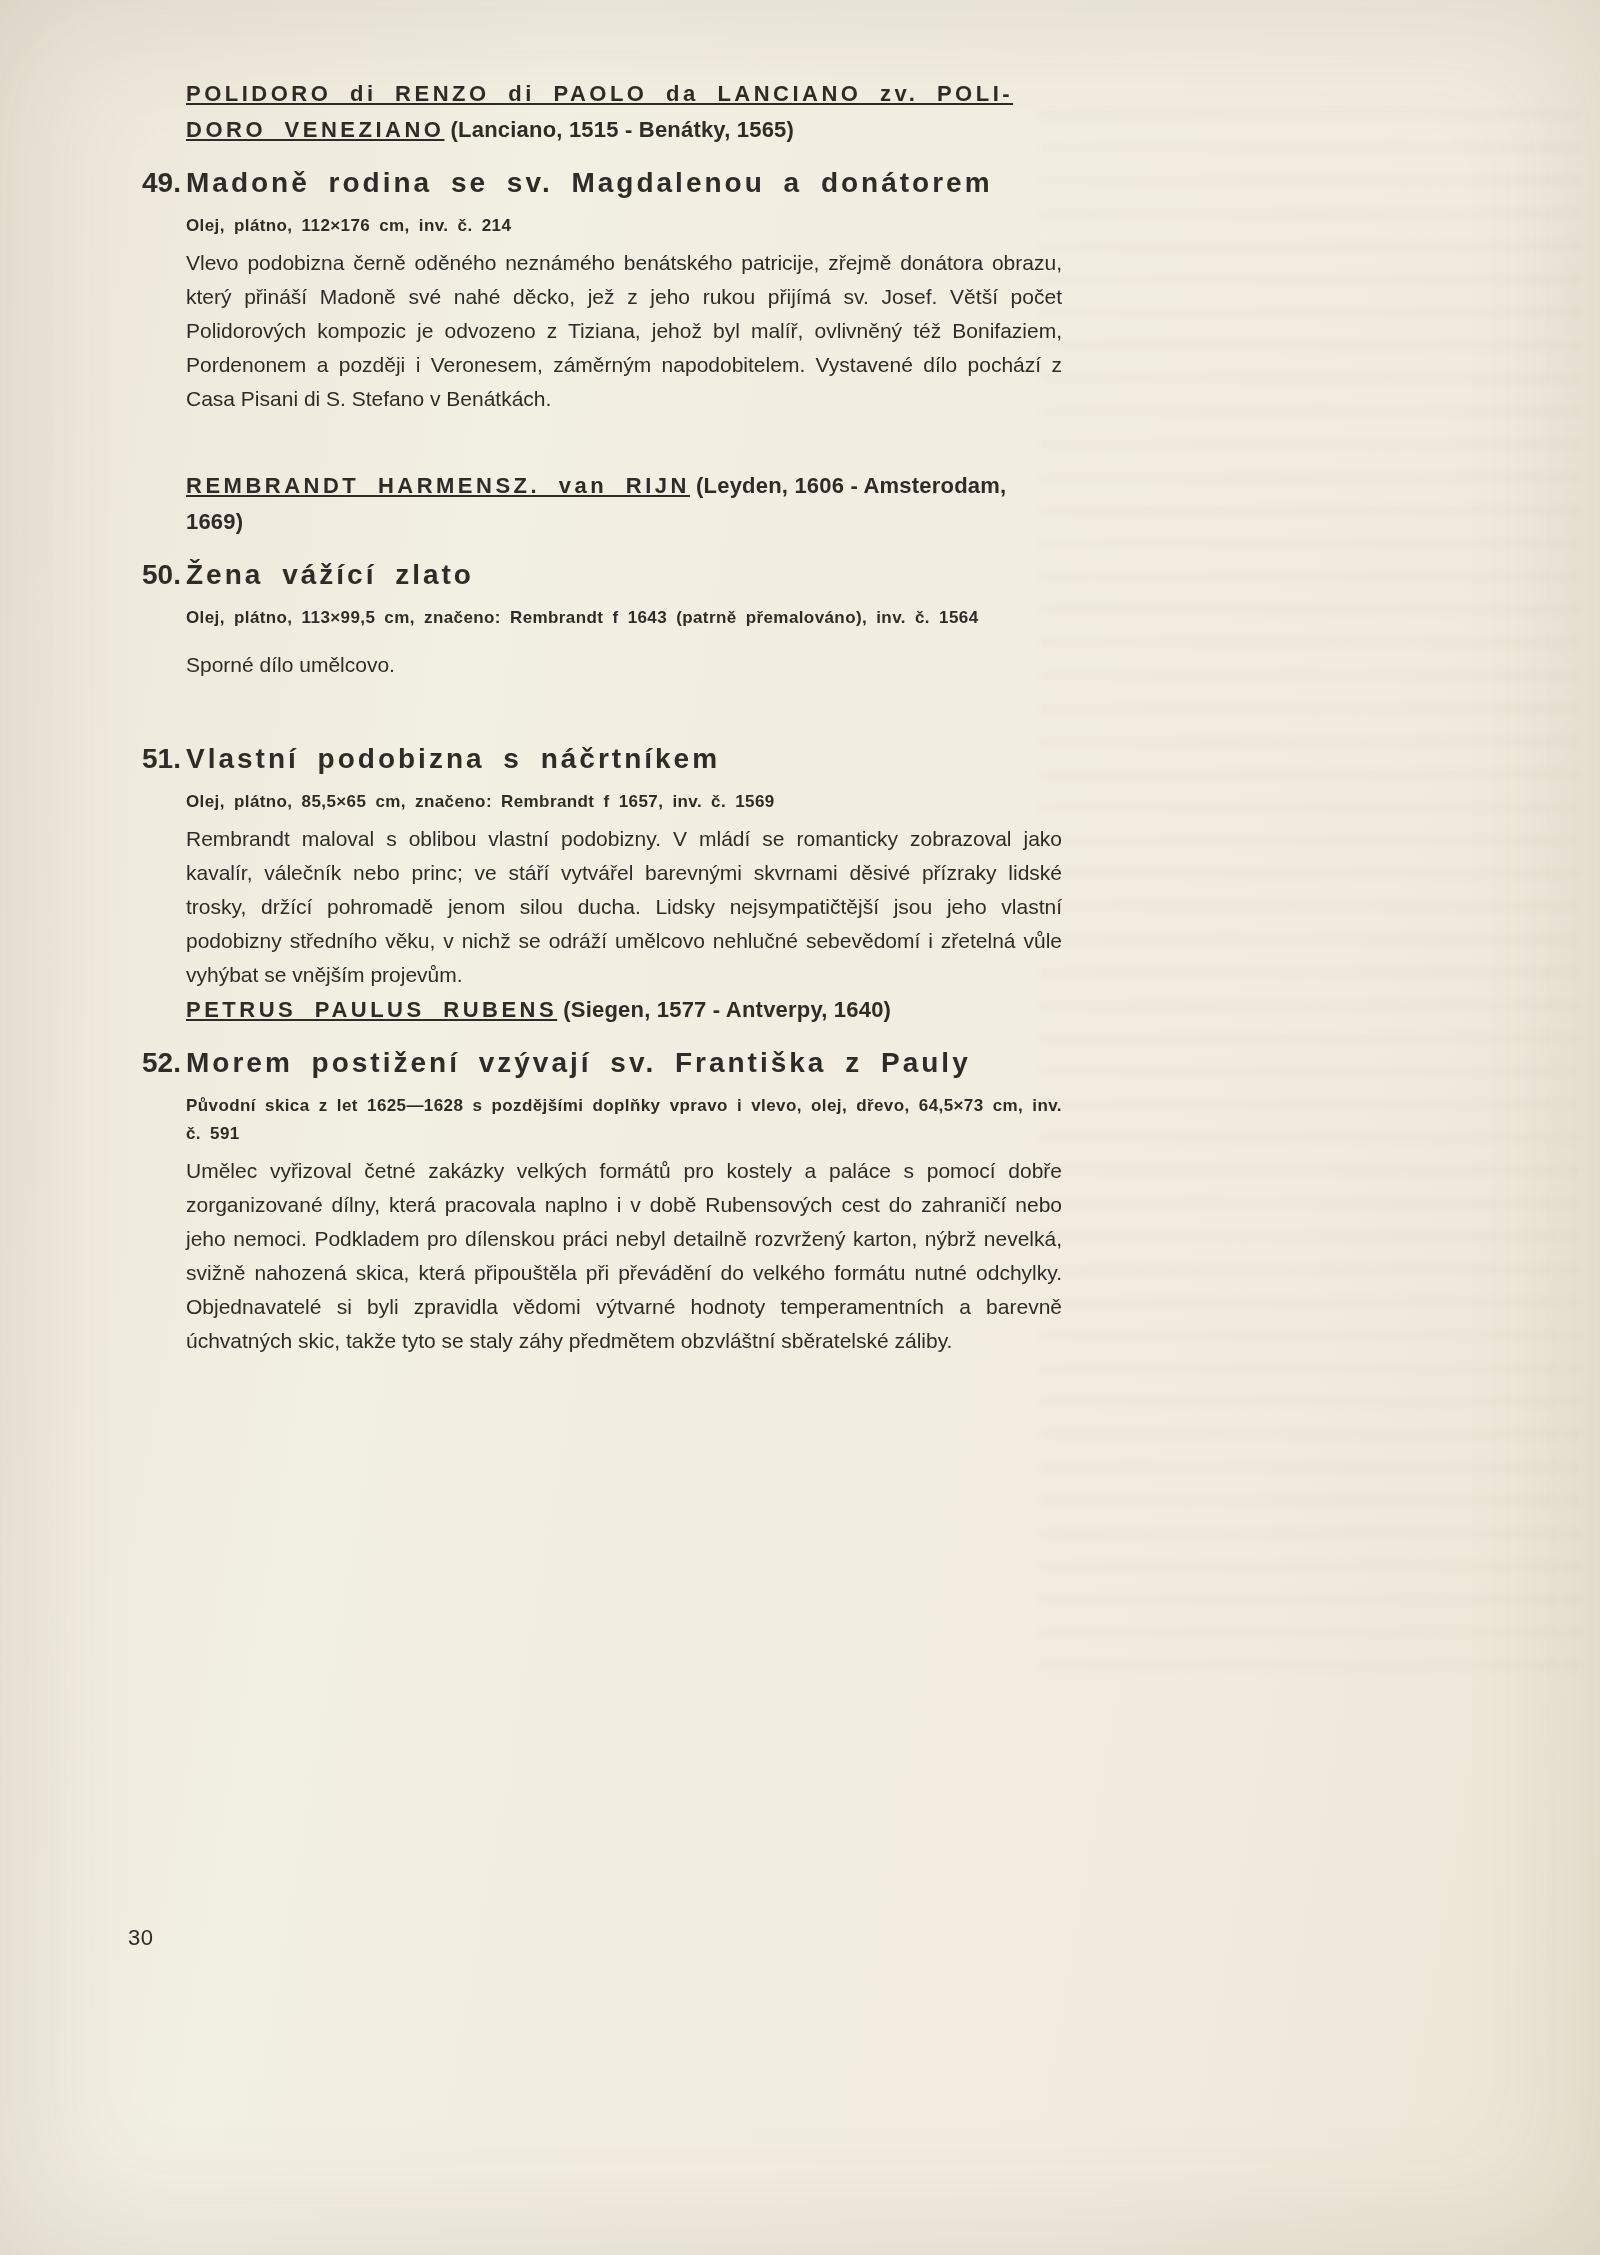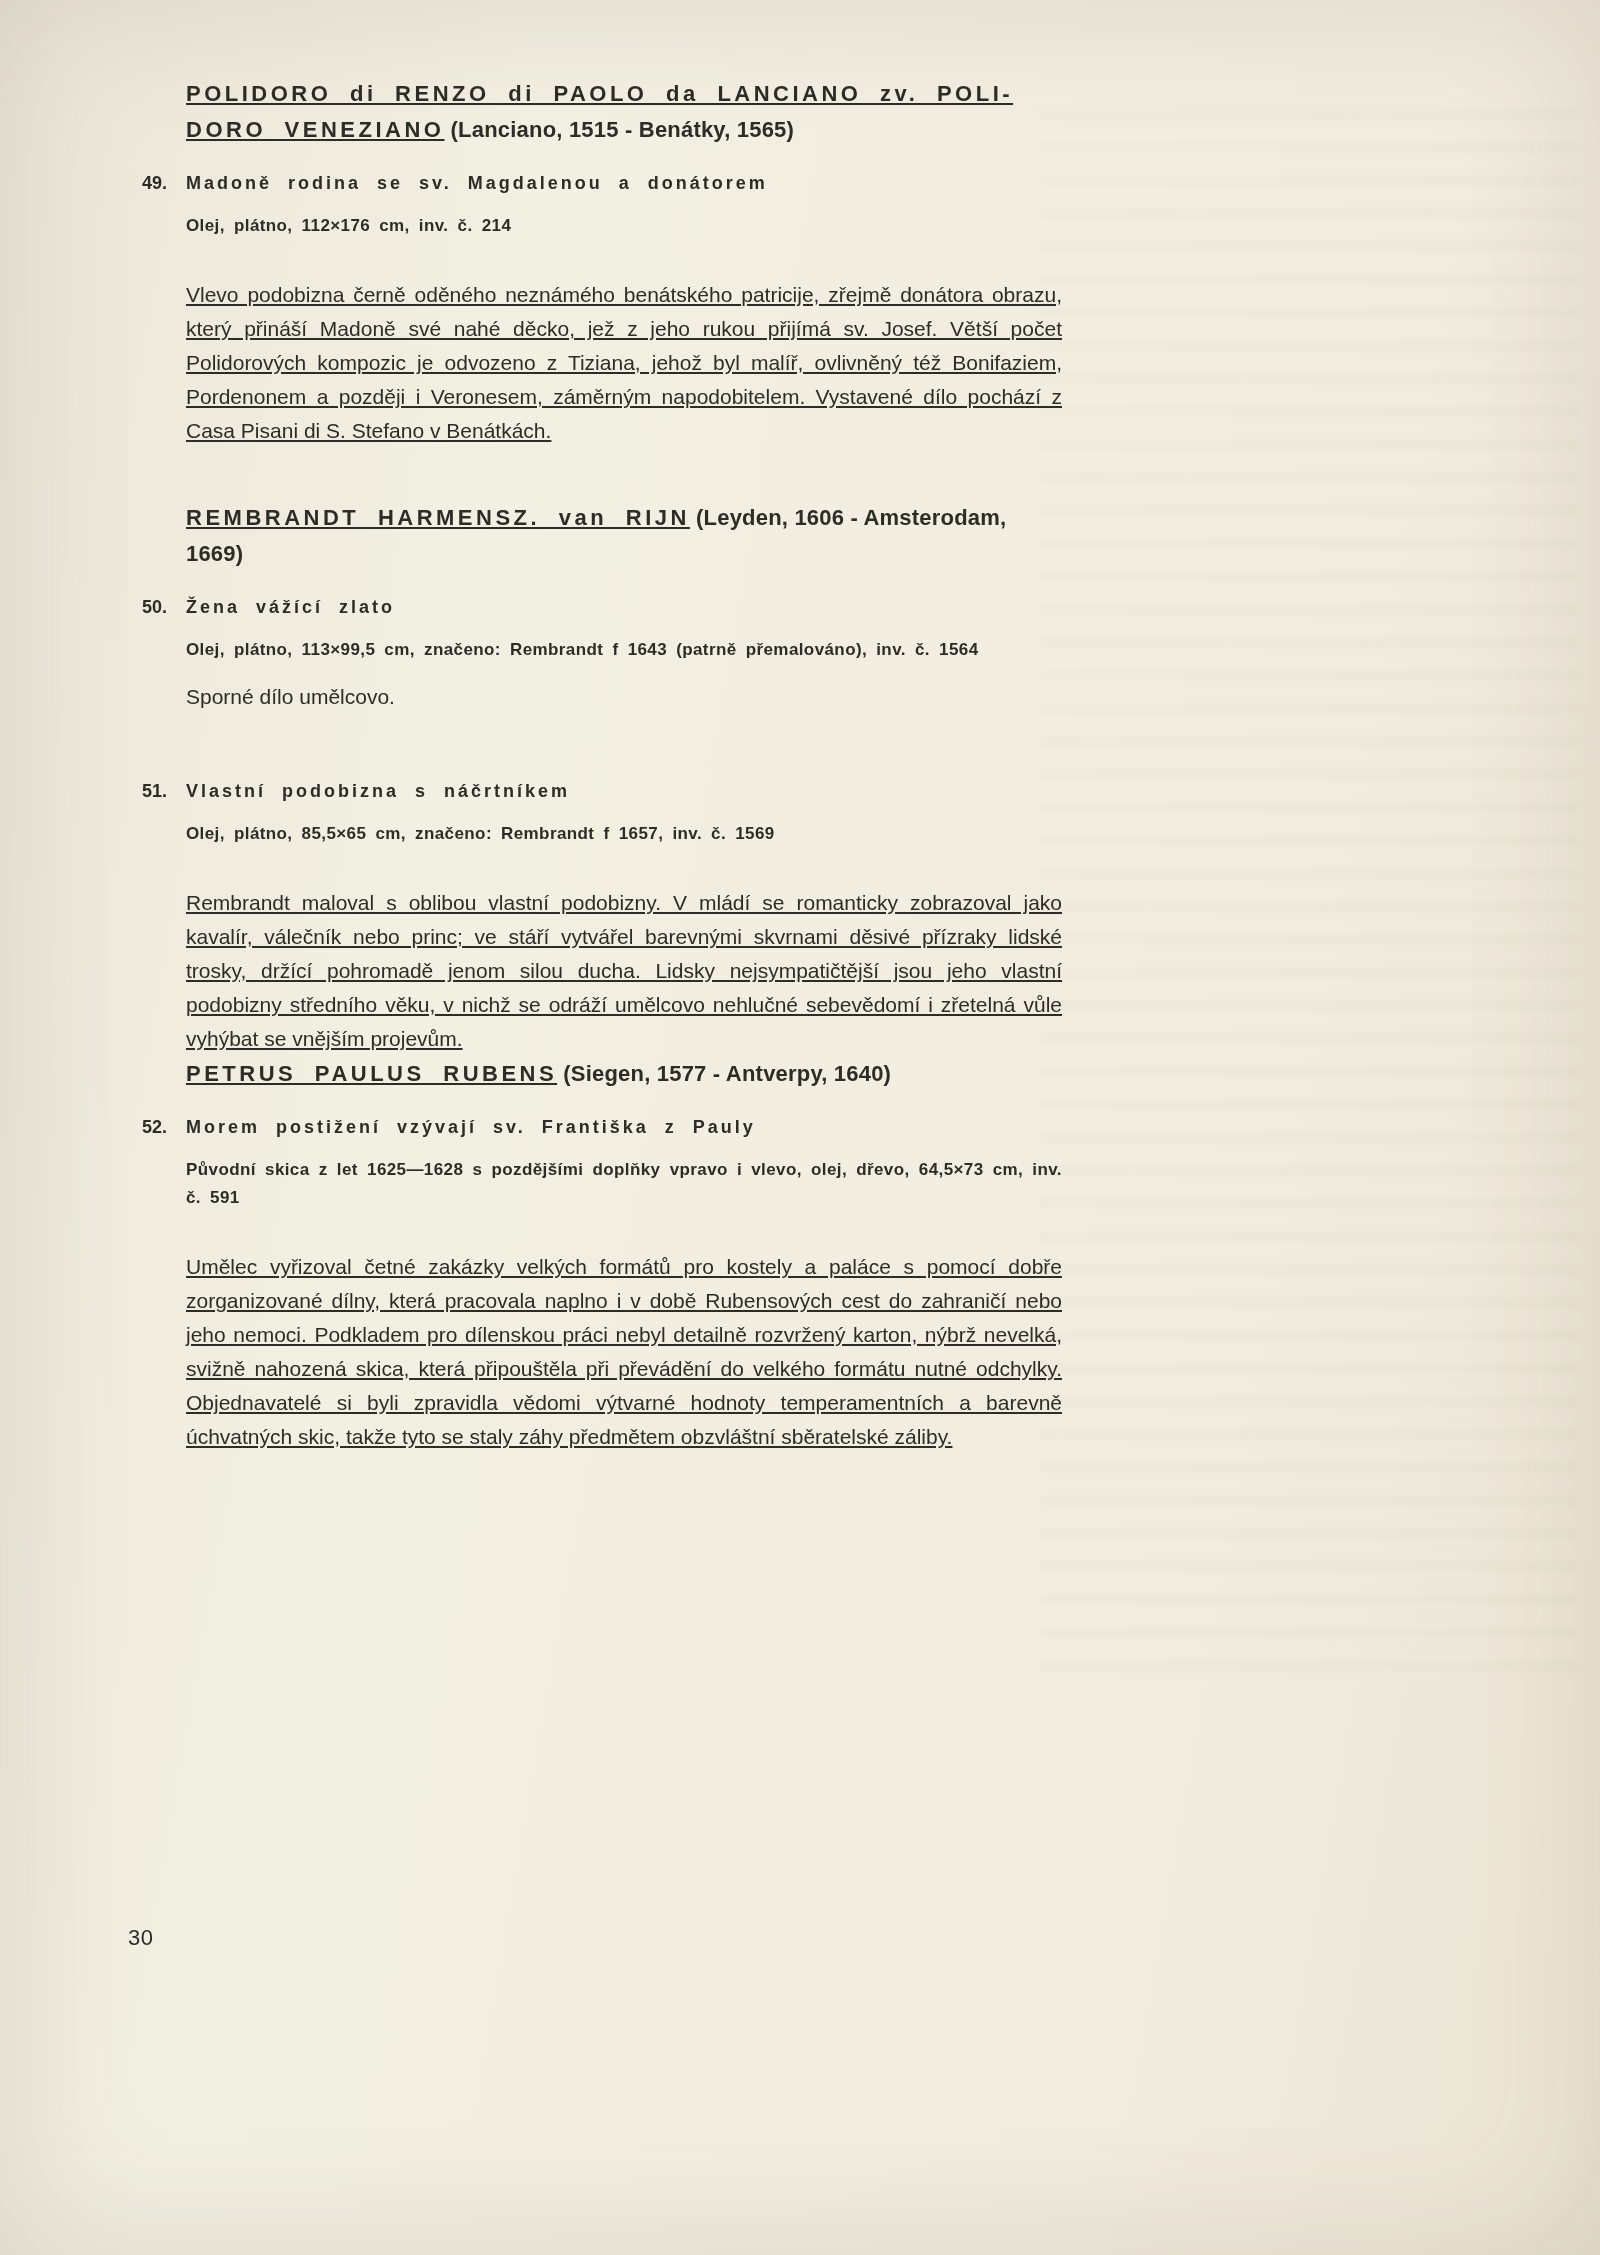--- a/index.html
+++ b/index.html
@@ -61,21 +61,21 @@
     letter-spacing: 3.5px;
     word-spacing: 9px;
     text-decoration: underline;
   }
   .artist-dates {
     letter-spacing: 0.2px;
   }
 
   .entry-title {
     position: relative;
-    font-size: 18px;
+    font-size: 28px;
     font-weight: bold;
     line-height: 30px;
   }
   .entry-title .title-text {
     letter-spacing: 3px;
     word-spacing: 8px;
   }
   .entry-number {
     position: absolute;
     left: -44px;
@@ -96,21 +96,21 @@
   .body-text {
     font-size: 21px;
     line-height: 34px;
     text-align: justify;
   }
 
   
   .mt-heading-1 { margin-top: 0; }
   .mt-title     { margin-top: 20px; }
   .mt-tech      { margin-top: 14px; }
-  .mt-body      { margin-top: 38px; text-decoration: underline; }
+  .mt-body      { margin-top: 6px; }
   .mt-body-sm   { margin-top: 16px; }
   .mt-artist-2  { margin-top: 52px; }
   .mt-entry-51  { margin-top: 62px; }
   .mt-artist-3  { }
 
   .page-number {
     position: absolute;
     left: 128px;
     top: 1925px;
     font-size: 22px;

